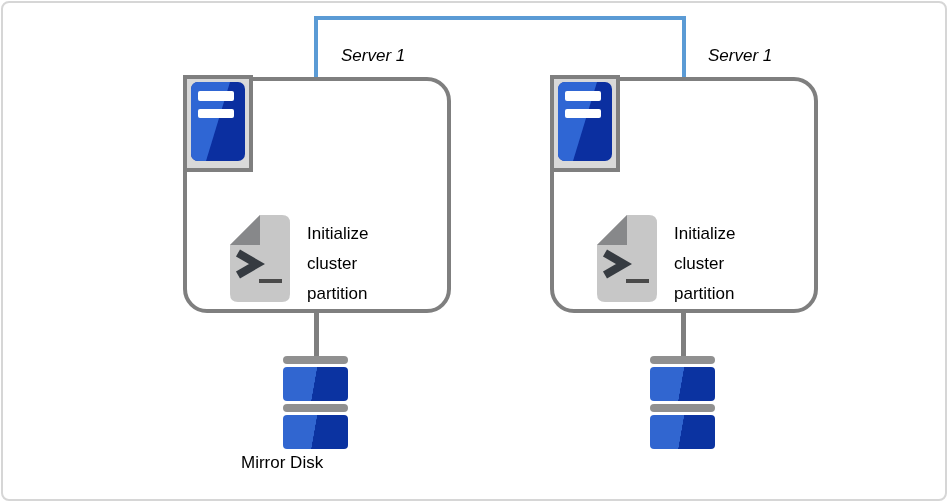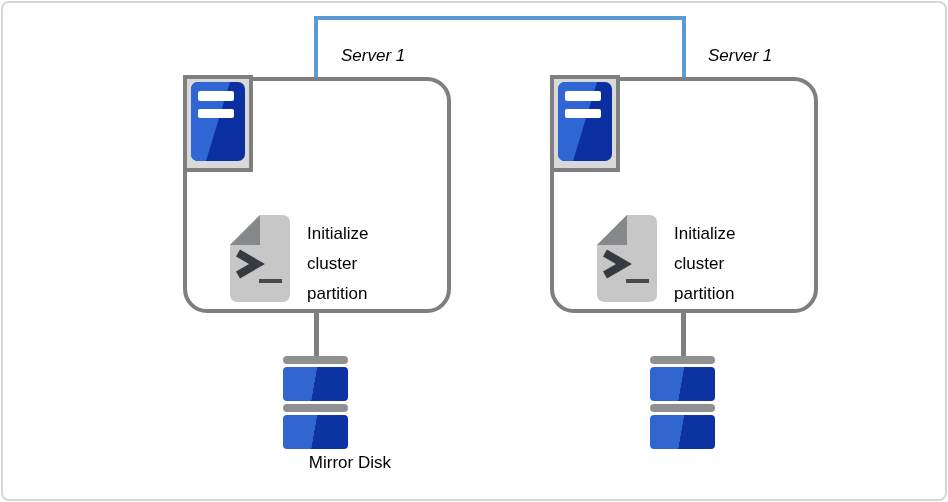--- a/index.html
+++ b/index.html
@@ -103,21 +103,21 @@
     height: 34px;
     border-radius: 4px;
     margin-bottom: 3px;
     background: linear-gradient(100deg, #3166d0 48%, #0b33a1 48.4%);
   }
 
   .disk-label {
     position: absolute;
     left: 58px; top: 453px;
     width: 150px;
-    text-align: right;
+    text-align: left;
     font-size: 17px;
     white-space: nowrap;
   }
 </style>
 </head>
 <body>
 
 <div class="stage">
 
   <div class="frame"></div>

